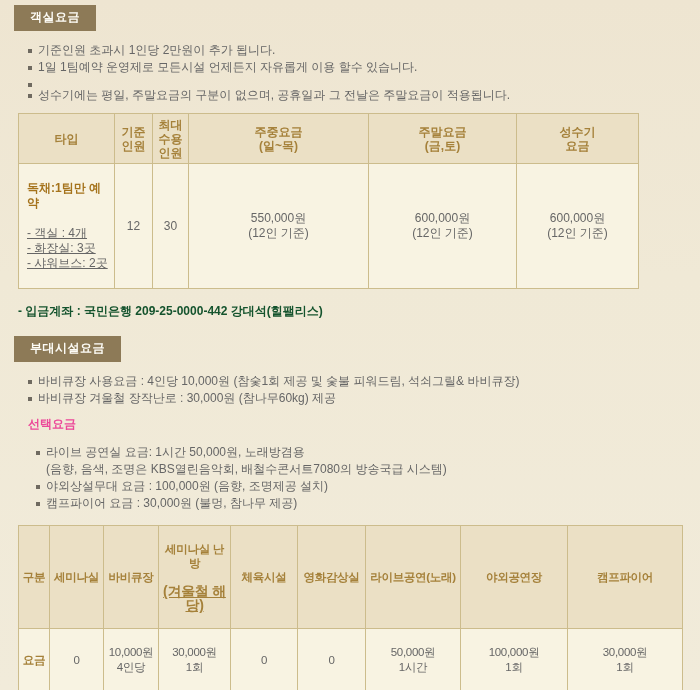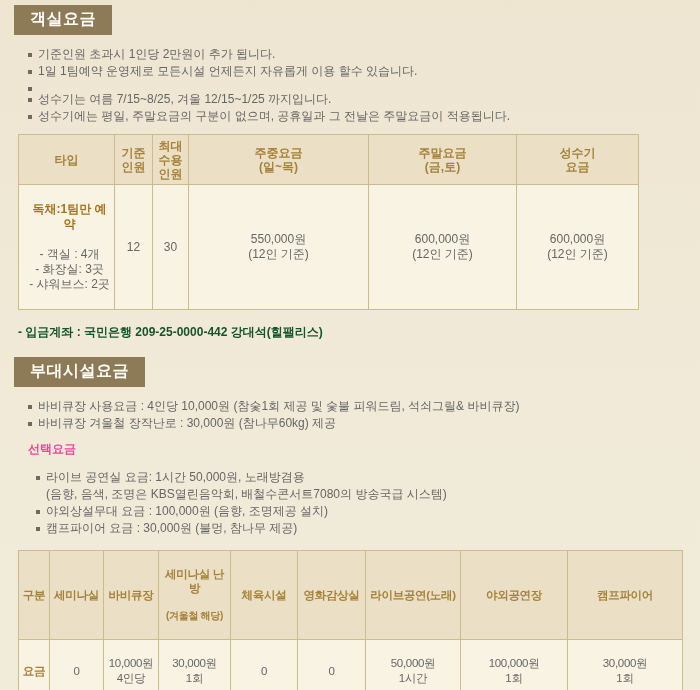--- a/index.html
+++ b/index.html
@@ -8,21 +8,21 @@
     background:linear-gradient(180deg,#eee5d1 0%,#f0e9d6 40%,#f1ebda 100%);
     font-family:"Liberation Sans","DejaVu Sans",sans-serif;
     font-size:12px; color:#666;
     overflow:hidden;
   }
   .page { padding:5px 14px 0 14px; box-sizing:border-box; }
 
   .badge {
     display:inline-block;
     background:#8d7a57; color:#fdfcf6;
-    font-weight:bold; font-size:16px;
+    font-weight:bold; font-size:12px;
     padding:4px 16px 5px 16px;
     letter-spacing:0.5px;
   }
 
   .notes { margin:11px 0 0 14px; }
   .note { display:flex; align-items:flex-start; line-height:17px; }
   .bullet { width:4px; height:4px; background:#6f6a60; margin:7px 6px 0 0; flex:none; }
   .note-text { white-space:pre-line; }
 
   table { border-collapse:collapse; table-layout:fixed; }
@@ -31,60 +31,56 @@
     text-align:center; vertical-align:middle;
     white-space:pre-line; padding:2px;
     box-sizing:border-box;
   }
   th { background:#ebe0c5; color:#a5813a; font-weight:bold; line-height:14px; }
   td { background:#f8f3e2; color:#666; line-height:15px; }
 
   .t1 { margin:9px 0 0 4px; width:620px; }
   .t1 th { height:50px; }
   .t1 td { height:72px; }
-  .t1 .type-cell { text-align:center; padding-left:8px; line-height:15px; }
+  .t1 .type-cell { text-align:left; padding-left:8px; line-height:15px; }
   .type-title { color:#a5731c; font-weight:bold; }
-  .type-detail { white-space:pre-line; }
+  .type-detail { white-space:pre-line;text-decoration:underline; }
 
   .account { color:#14532d; font-weight:bold; margin:14px 0 0 4px; }
 
   .badge2 { margin-top:16px; }
 
   .opt-title { color:#ec4899; font-weight:bold; margin:9px 0 3px 14px; }
   .sub-notes { margin-left:22px; }
 
   .t2 { margin:13px 0 0 4px; width:664px; font-size:11.5px; letter-spacing:-0.3px; }
   .t2 th { height:38px; }
   .t2 .row-fee td { height:63px; }
   .t2 .row-label { color:#a5813a; font-weight:bold; }
-  .th-sub { font-size:10px; }
+  .th-sub { font-size:14px;text-decoration:underline; }
 </style>
 </head>
 <body>
 
 <div class="page">
 
   
   <div class="badge">객실요금</div>
 
   <div class="notes">
     <div class="note">
         <span class="bullet"></span>
         <span class="note-text">기준인원 초과시 1인당 2만원이 추가 됩니다.</span>
       </div>
     <div class="note">
         <span class="bullet"></span>
         <span class="note-text">1일 1팀예약 운영제로 모든시설 언제든지 자유롭게 이용 할수 있습니다.</span>
       </div>
     <div class="note">
         <span class="bullet"></span>
-      </div>
-    <div class="note">
-        <span class="bullet"></span>
-        <span class="note-text">성수기는 여름 7/15~8/25, 겨울 12/15~1/25 까지입니다.</span>
       </div>
     <div class="note">
         <span class="bullet"></span>
         <span class="note-text">성수기에는 평일, 주말요금의 구분이 없으며, 공휴일과 그 전날은 주말요금이 적용됩니다.</span>
       </div>
   </div>
 
   <table class="t1">
     <colgroup>
       <col style="width:96px">

